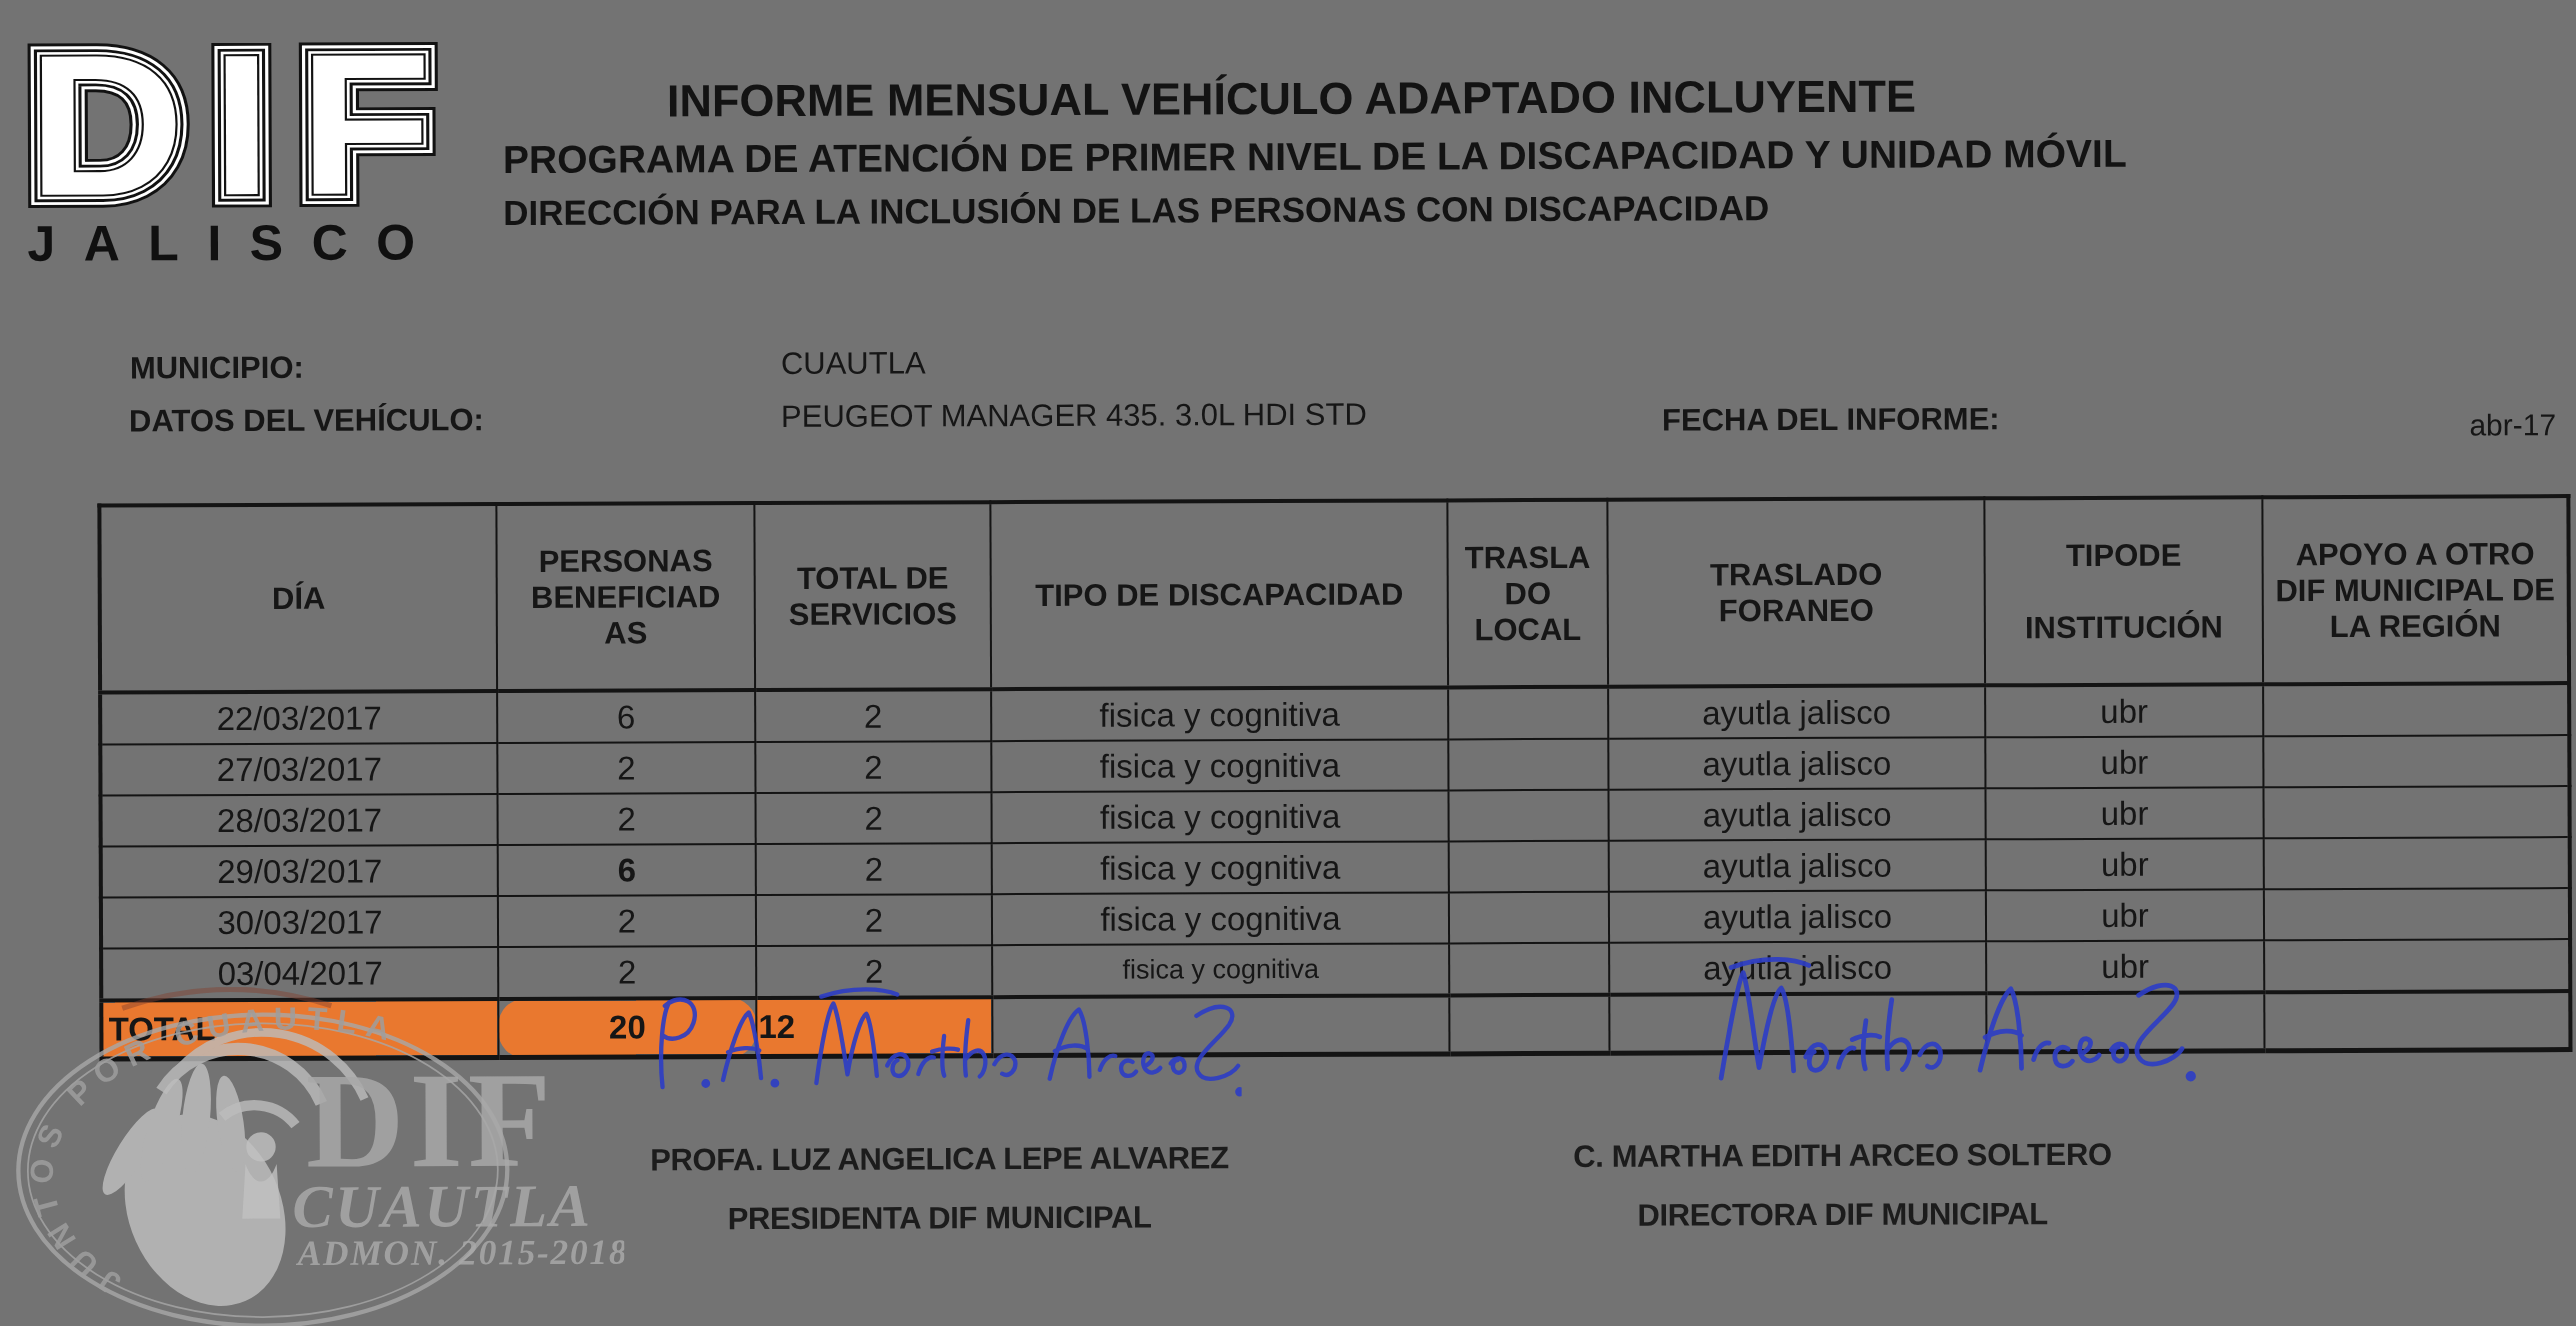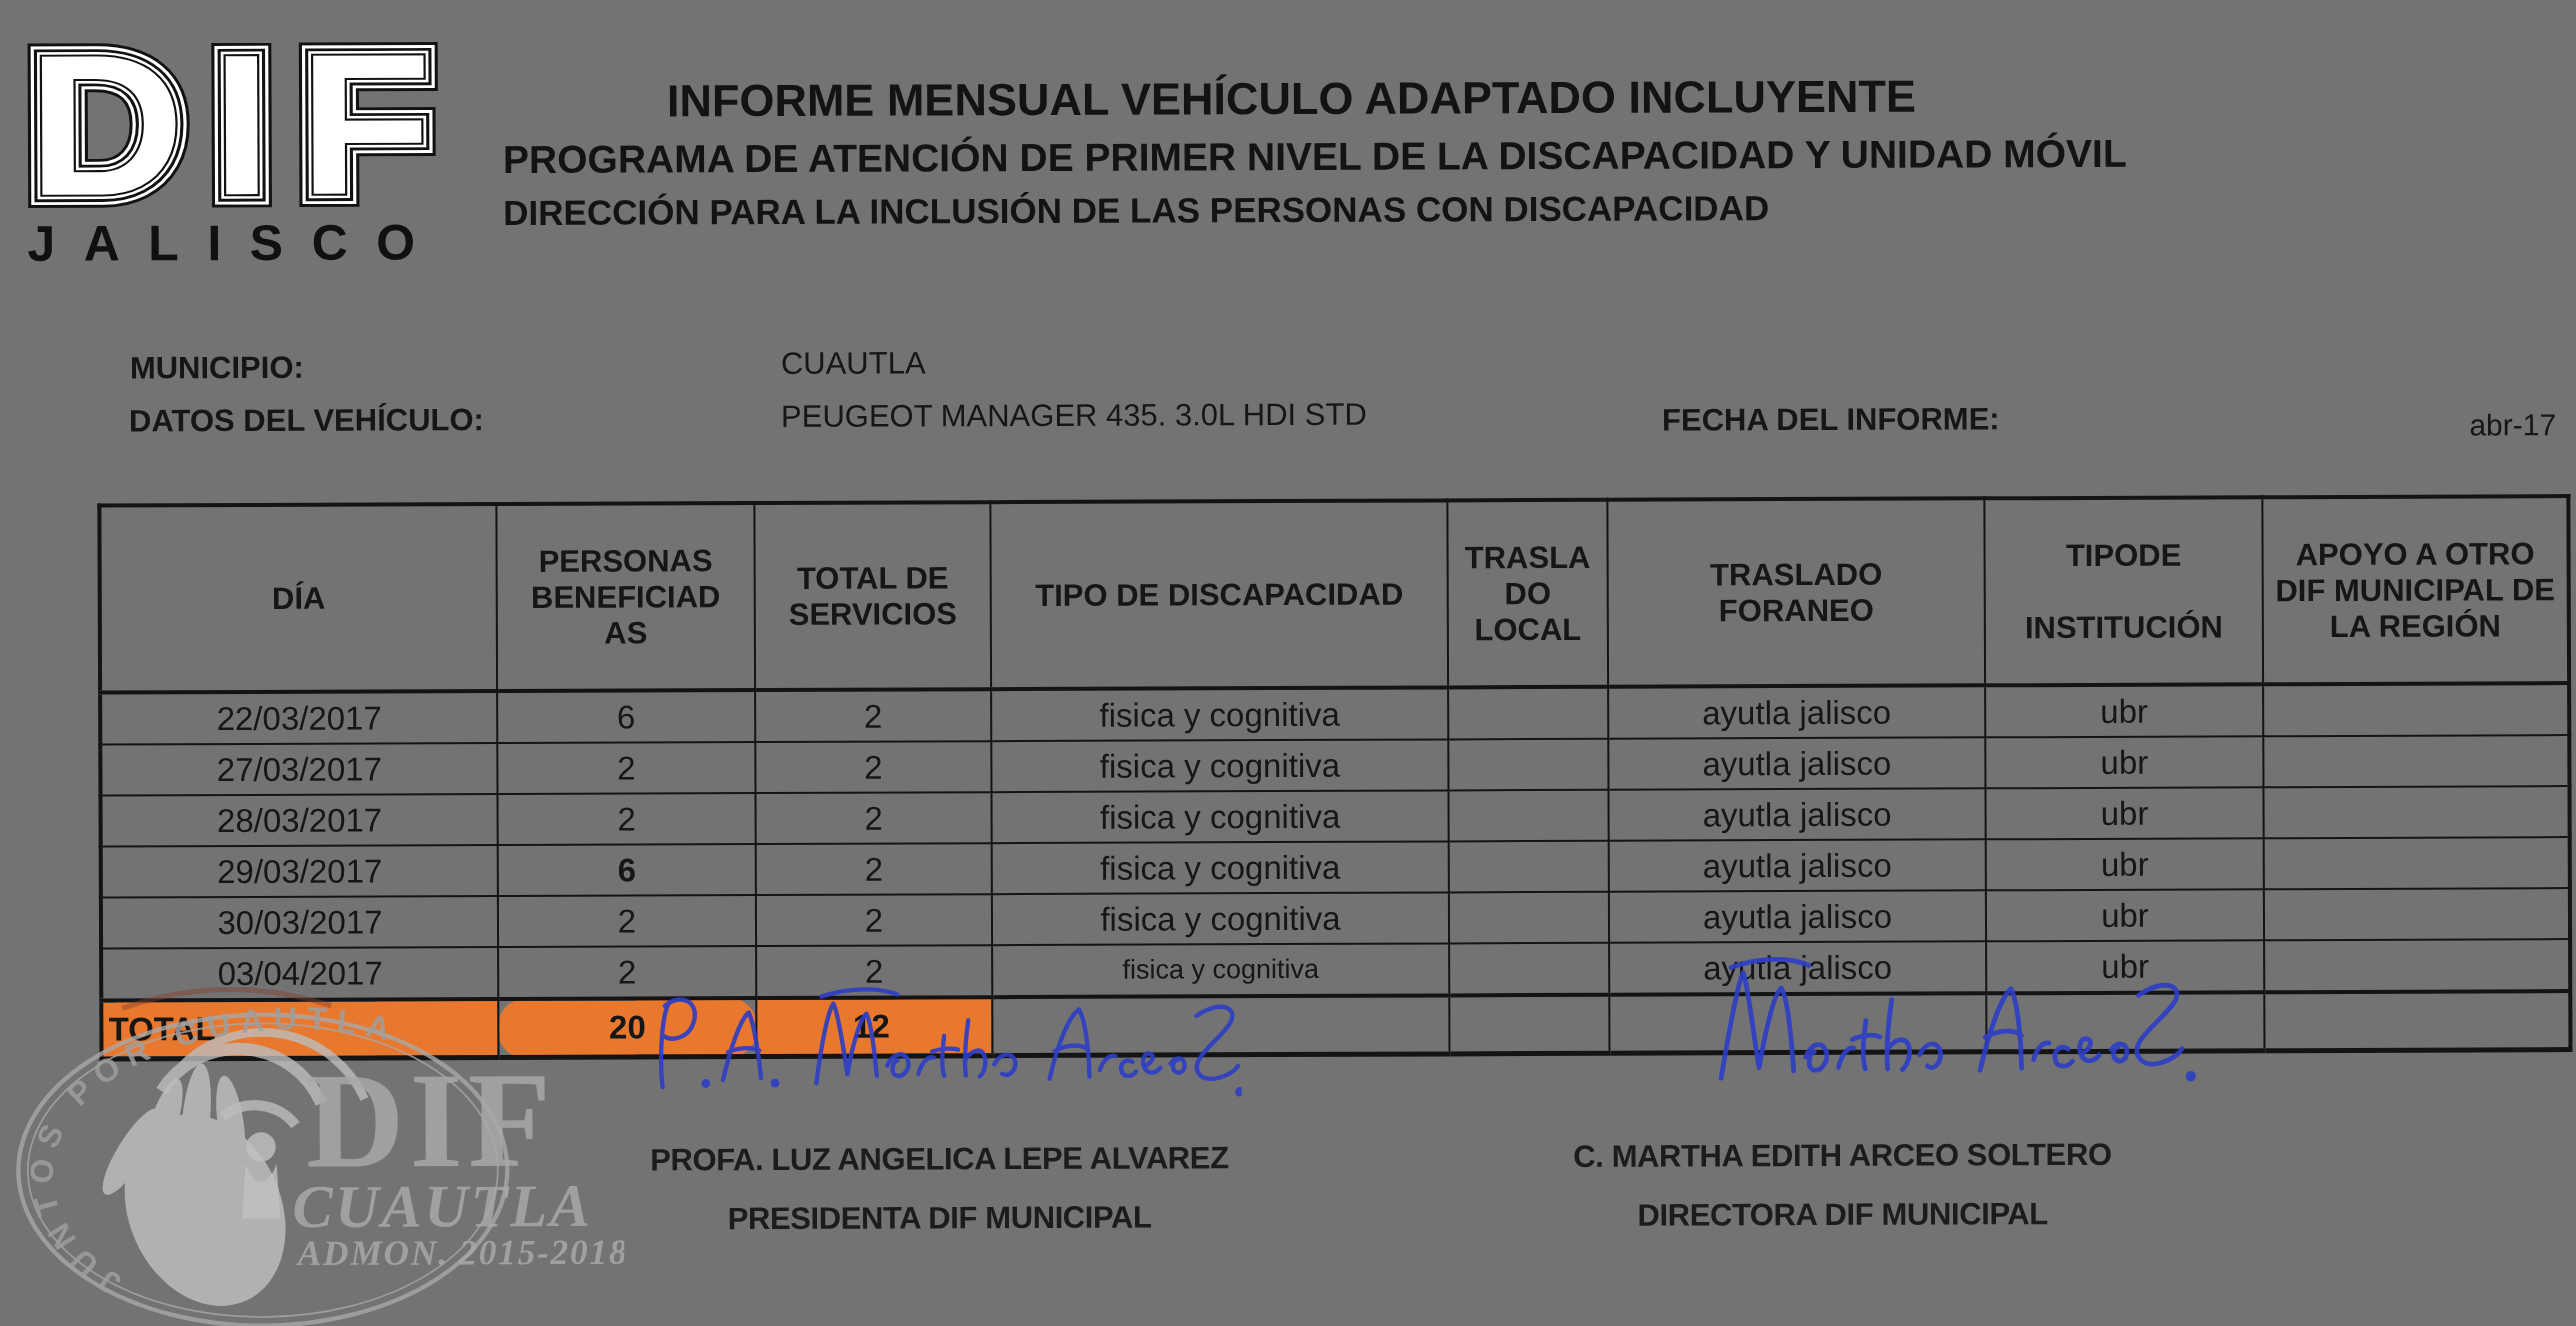--- a/index.html
+++ b/index.html
@@ -51,21 +51,21 @@
     border-bottom-width:4.3px;
   }
   #report-table tr.drow td{
     height:49px;font-size:33px;text-align:center;vertical-align:middle;padding:0 5.2px;
   }
   #report-table td.date{text-align:right;padding-right:8.6px;}
   #report-table tr.trow td{height:52px;font-size:33px;font-weight:bold;vertical-align:middle;border-top-width:4.3px;border-bottom-width:5.2px;}
   #report-table tr.trow td.orange{background:#e9782f;}
   #report-table td.t-label{text-align:left;padding-left:5.2px;}
   #report-table td.t-center{text-align:center;border-radius:26px;}
-  #report-table td.t-right{text-align:center;padding-right:7px;}
+  #report-table td.t-right{text-align:left;padding-right:7px;}
   .semibold{font-weight:bold;}
   .smalltxt{font-size:27px !important;}
   .inst-head{display:flex;justify-content:center;padding:0 8.6px;}
 
   
   .sig-name,.sig-role{
     position:absolute;font-weight:bold;font-size:31px;text-align:center;
     white-space:nowrap;color:#1c1c1c;letter-spacing:-0.4px;
   }
   #sig-left-name{left:605px;top:1140px;width:665px;}

